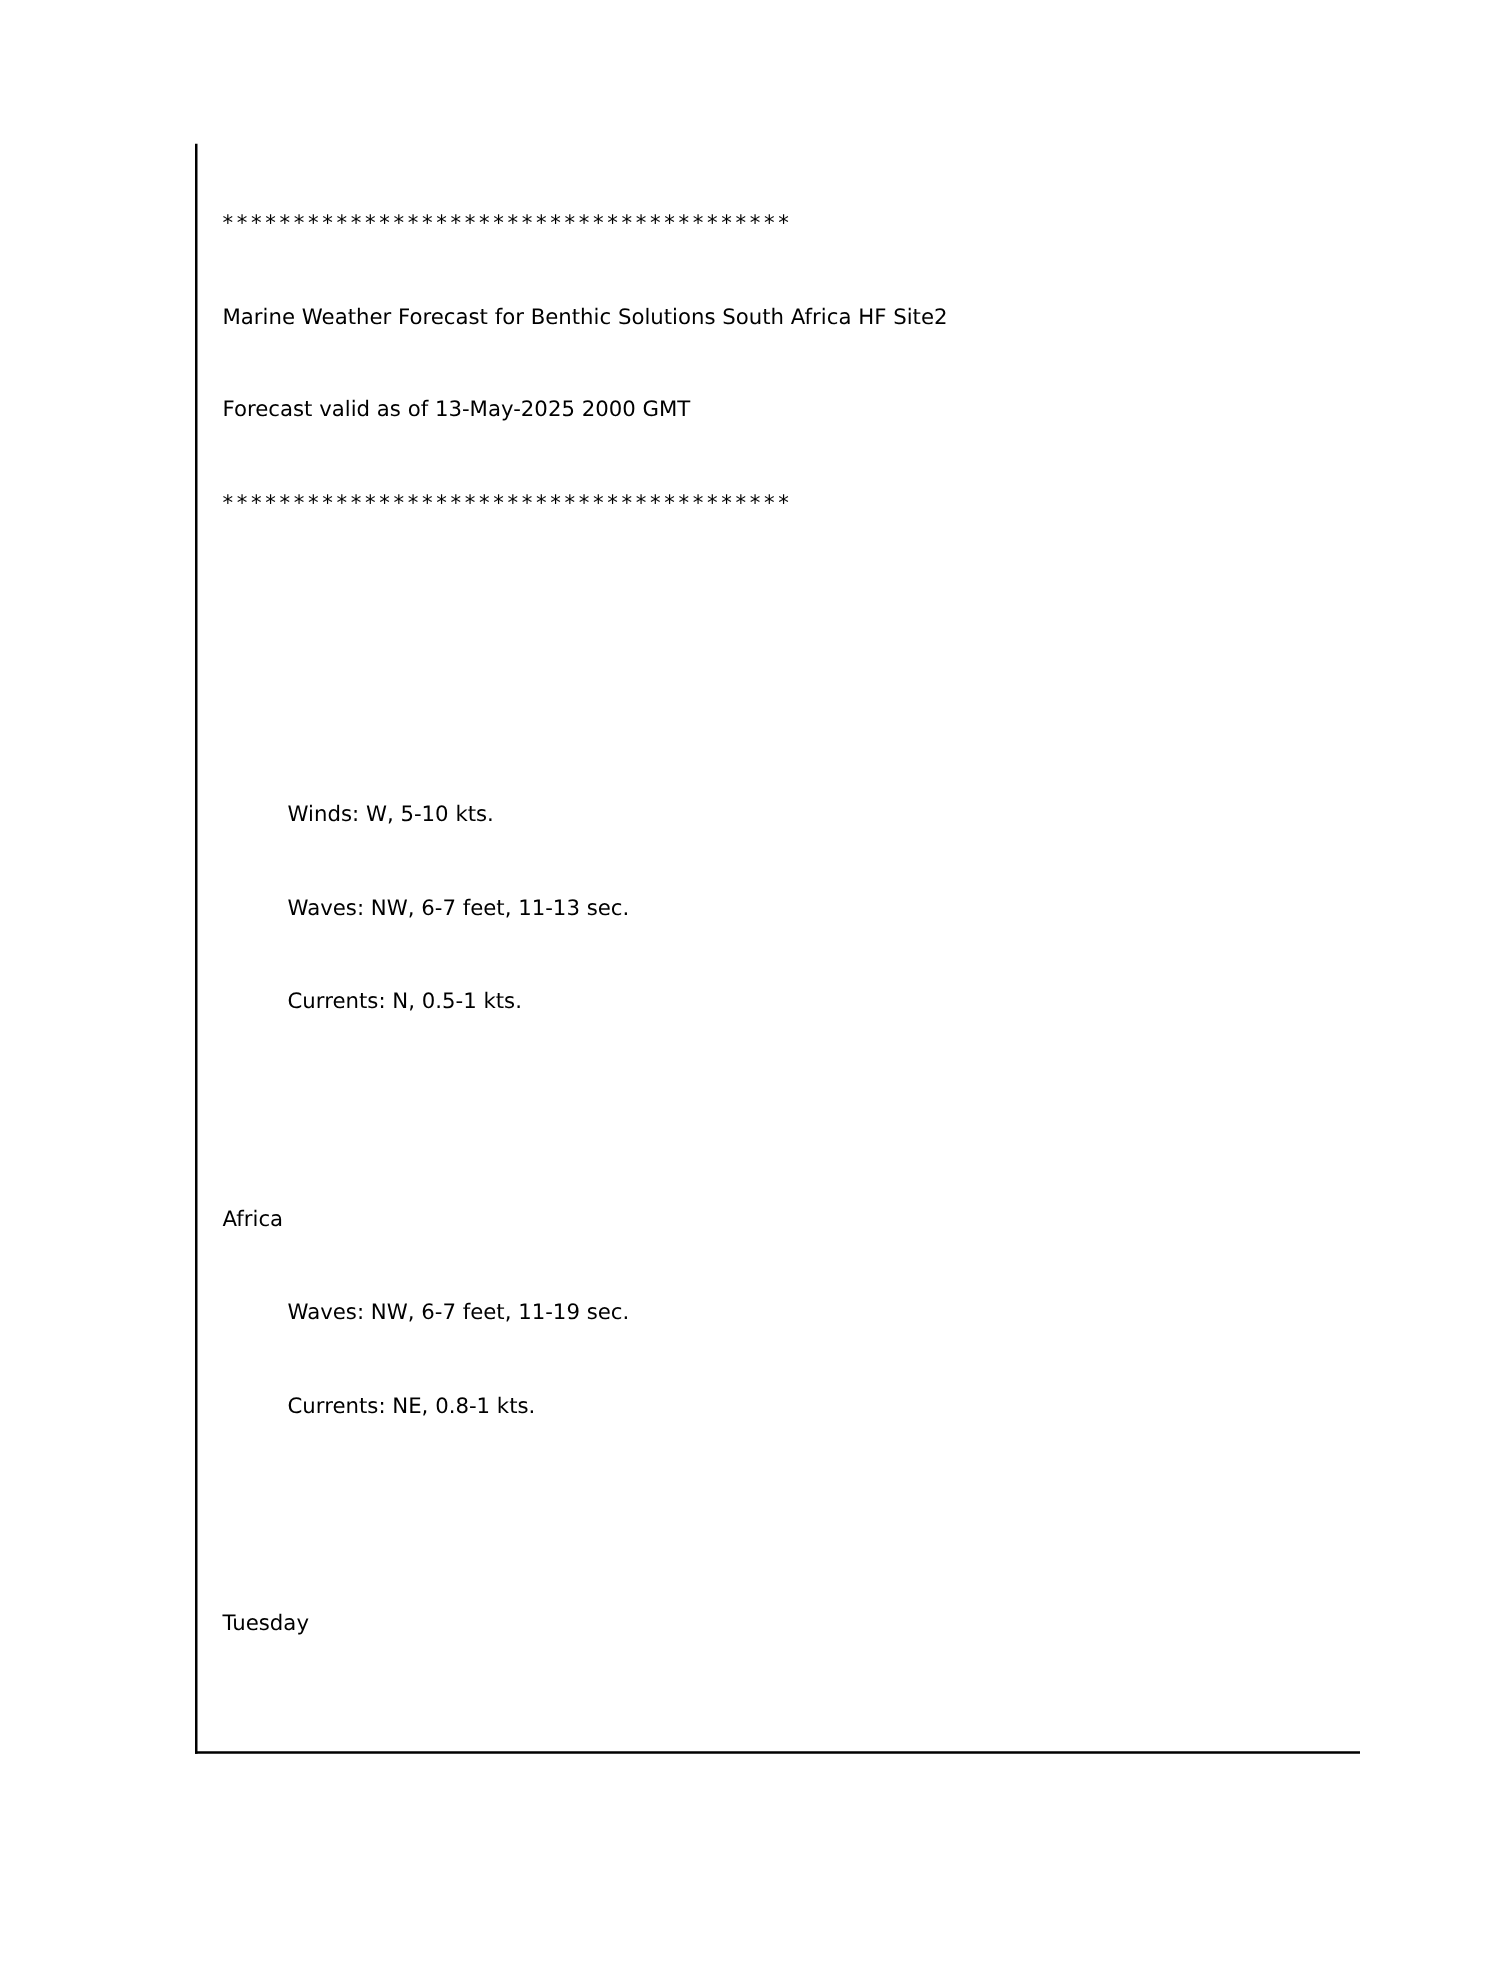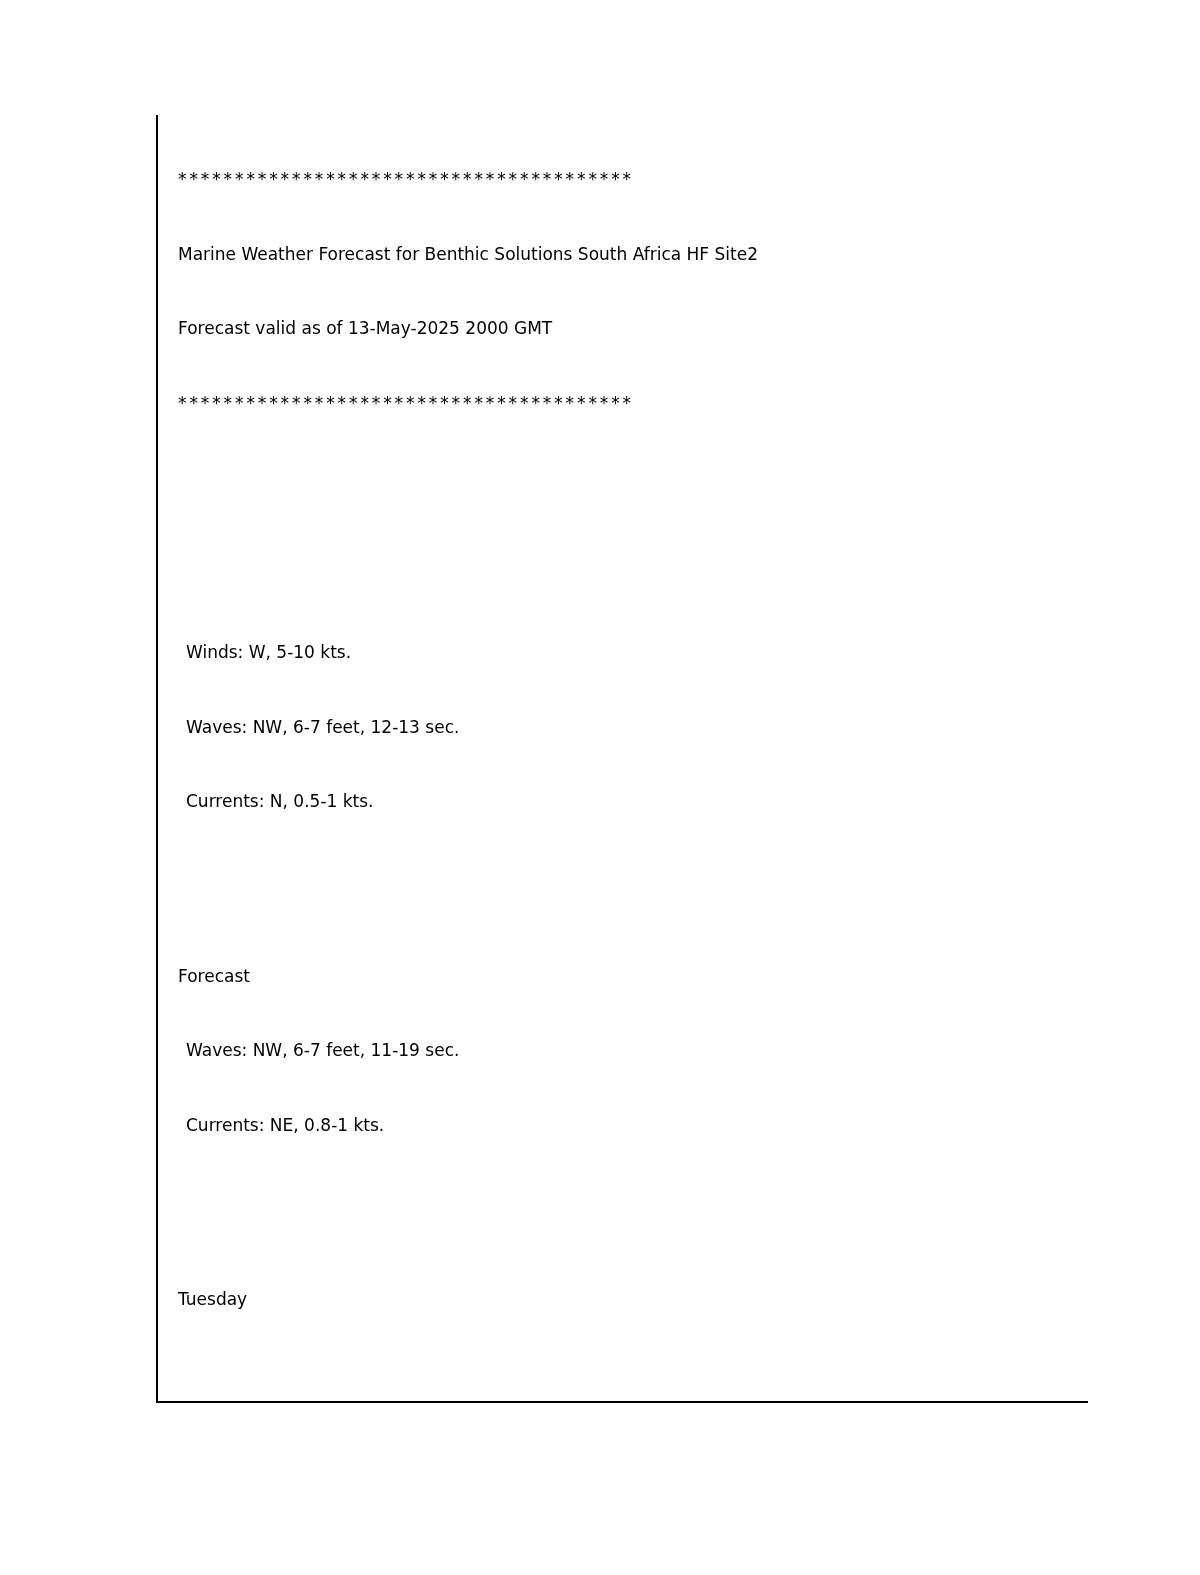--- a/index.html
+++ b/index.html
@@ -31,43 +31,43 @@
     position: absolute;
     left: 178px;
     top: 117px;
     width: 920px;
     color: #000000;
     font-size: 17px;
     line-height: 24.9px;
     white-space: pre;
   }
   .line { height: 24.9px; }
-  .detail { padding-left: 8px; }
+  .detail { padding-left: 8px; margin-left: 44px; }
   .stars { letter-spacing: 2.9px; }
 </style>
 </head>
 <body>
 
 <div class="frame-left"></div>
 <div class="page-rule"></div>
 
 <div class="content">
   <div class="line stars">****************************************</div>
   <div class="line">Marine Weather Forecast for Benthic Solutions South Africa HF Site2</div>
   <div class="line">Forecast valid as of 13-May-2025 2000 GMT</div>
   <div class="line stars">****************************************</div>
   <div class="line blank"></div>
   <div class="line blank"></div>
 
   <div class="line detail">Winds: W, 5-10 kts.</div>
-  <div class="line detail">Waves: NW, 6-7 feet, 12-13 sec.</div>
+  <div class="line detail">Waves: NW, 6-7 feet, 11-13 sec.</div>
   <div class="line detail">Currents: N, 0.5-1 kts.</div>
   <div class="line blank"></div>
 
-  <div class="line">Forecast</div>
+  <div class="line">Africa</div>
   <div class="line detail">Waves: NW, 6-7 feet, 11-19 sec.</div>
   <div class="line detail">Currents: NE, 0.8-1 kts.</div>
   <div class="line blank"></div>
 
   <div class="line">Tuesday</div>
   
   
   
   
 

